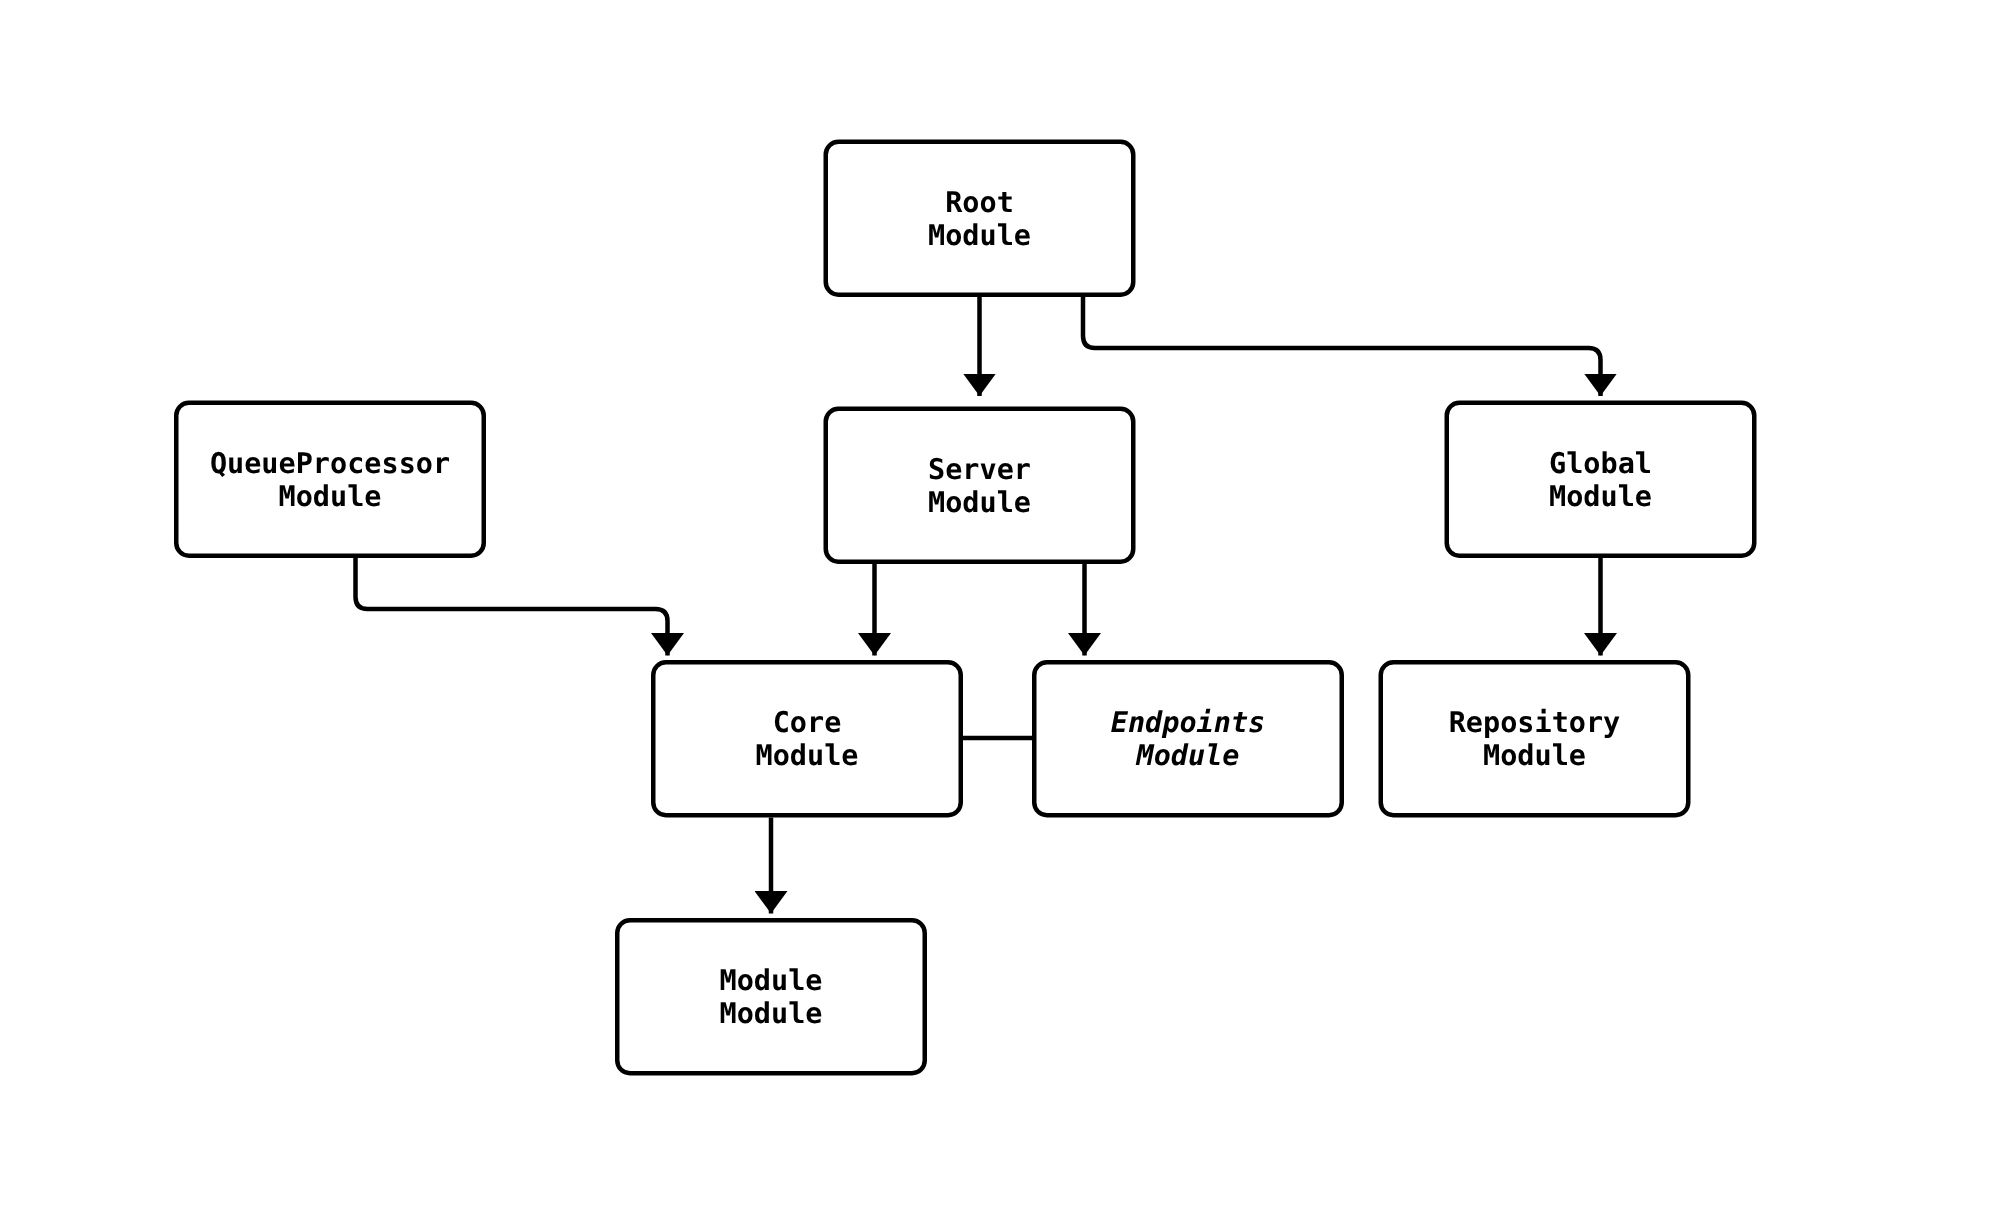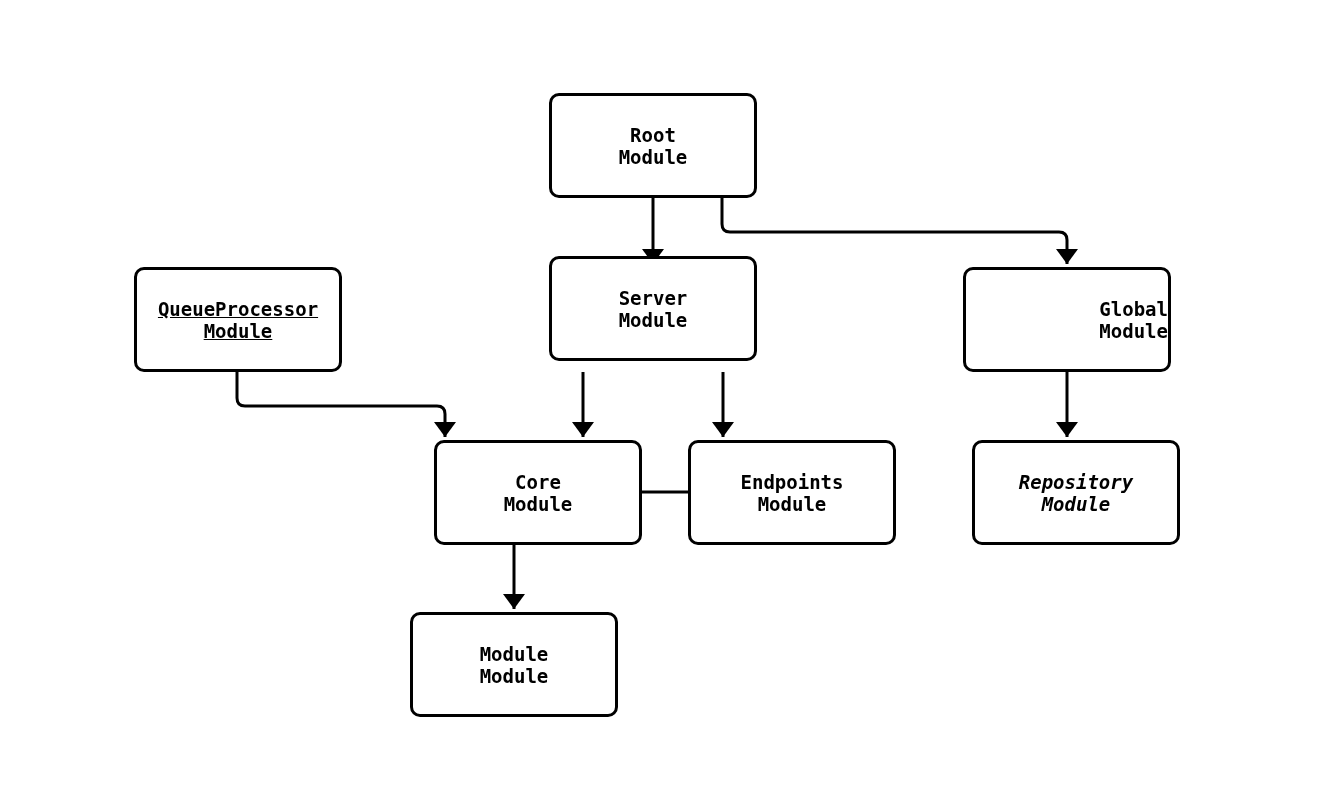--- a/index.html
+++ b/index.html
@@ -68,46 +68,46 @@
     <path class="edge" d="M 1067 372 L 1067 437" marker-end="url(#arrow)"></path>
 
     <path class="edge" d="M 514 545 L 514 609" marker-end="url(#arrow)"></path>
   </svg>
 
   <div class="node" style="left:549px; top:93px;">
     <span>Root</span>
     <span>Module</span>
   </div>
 
-  <div class="node" style="left:134px; top:267px;text-decoration:underline;">
+  <div class="node" style="left:116px; top:267px;">
     <span>QueueProcessor</span>
     <span>Module</span>
   </div>
 
-  <div class="node" style="left:549px; top:256px;">
+  <div class="node" style="left:549px; top:271px;">
     <span>Server</span>
     <span>Module</span>
   </div>
 
-  <div class="node" style="left:963px; top:267px;align-items:flex-end;">
+  <div class="node" style="left:963px; top:267px;">
     <span>Global</span>
     <span>Module</span>
   </div>
 
   <div class="node" style="left:410px; top:440px;margin-left:24px;">
     <span>Core</span>
     <span>Module</span>
   </div>
 
-  <div class="node" style="left:688px; top:440px;">
+  <div class="node" style="left:688px; top:440px;font-style:italic;">
     <span>Endpoints</span>
     <span>Module</span>
   </div>
 
-  <div class="node" style="left:972px; top:440px;font-style:italic;">
+  <div class="node" style="left:919px; top:440px;">
     <span>Repository</span>
     <span>Module</span>
   </div>
 
   <div class="node" style="left:410px; top:612px;">
     <span>Module</span>
     <span>Module</span>
   </div>
 
 </div>

